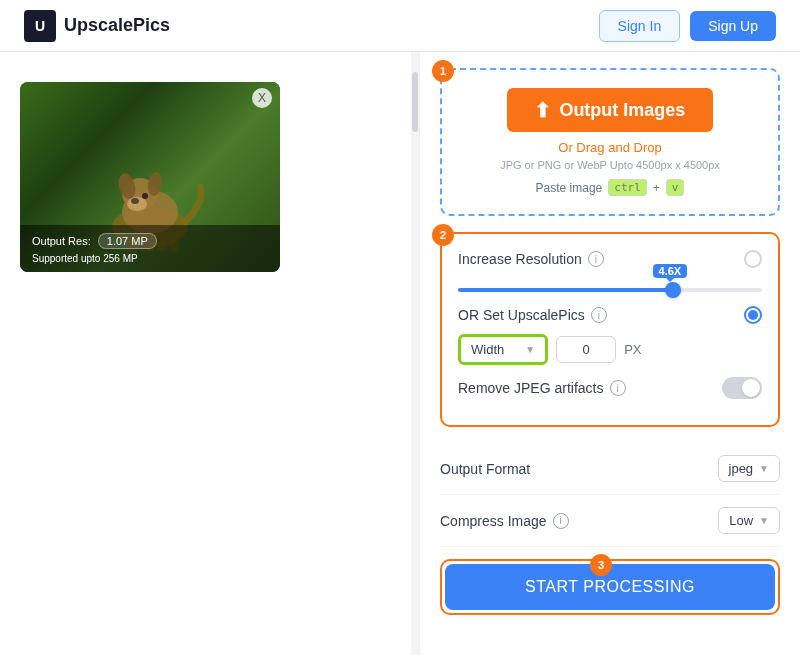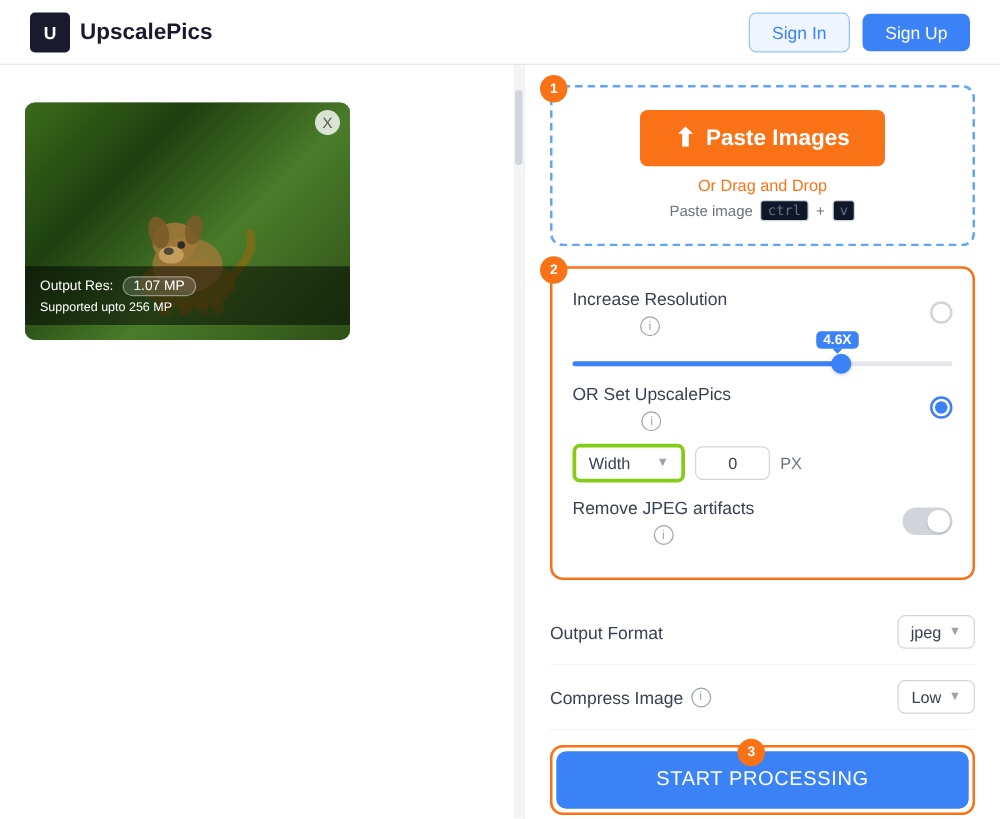--- a/index.html
+++ b/index.html
@@ -47,21 +47,21 @@
       background: linear-gradient(135deg, #3a6b1a 0%, #1e4010 30%, #4a7c2a 60%, #2d5016 100%);
       position: relative;
     }
     .close-btn {
       position: absolute; top: 6px; right: 8px; background: rgba(255,255,255,0.8);
       border: none; border-radius: 50%; width: 20px; height: 20px;
       cursor: pointer; font-size: 12px; display: flex; align-items: center; justify-content: center;
       color: #555;
     }
     .image-info {
-      position: absolute; bottom: 12px; left: 0; right: 0;
+      position: absolute; bottom: 0; left: 0; right: 0;
       padding: 8px 12px; background: rgba(0,0,0,0.5);
     }
     .output-res { color: #fff; font-size: 11px; margin-bottom: 4px; }
     .res-badge {
       display: inline-block; background: rgba(255,255,255,0.15); border: 1px solid rgba(255,255,255,0.4);
       border-radius: 12px; padding: 1px 8px; font-size: 11px; color: #fff; margin-left: 4px;
     }
     .dims-row { display: flex; align-items: center; gap: 6px; color: #fff; font-size: 11px; }
     .dim-badge {
       background: rgba(255,255,255,0.15); border: 1px solid rgba(255,255,255,0.4);
@@ -103,40 +103,40 @@
     }
     .upload-icon { font-size: 20px; }
     .drag-text { font-size: 13px; color: #6b7280; margin-bottom: 4px; }
     .drag-text span { color: #f97316; }
     .format-text { font-size: 11px; color: #9ca3af; margin-bottom: 8px; }
     .paste-row {
       display: flex; align-items: center; justify-content: center; gap: 6px;
       font-size: 12px; color: #6b7280;
     }
     .kbd {
-      background: #0f172a; border: 1px solid #d1d5db; border-radius: 3px;
+      background: #bef264; border: 1px solid #d1d5db; border-radius: 3px;
       padding: 1px 5px; font-size: 11px; font-family: monospace;
     }
 
     
     .settings-panel {
       border: 2px solid #f97316; border-radius: 10px;
       padding: 16px; margin-bottom: 16px; position: relative;
     }
     .settings-step-badge {
       position: absolute; top: -10px; left: -10px;
       width: 22px; height: 22px; background: #f97316; color: #fff;
       border-radius: 50%; display: flex; align-items: center; justify-content: center;
       font-size: 11px; font-weight: 700;
     }
     .setting-row {
       display: flex; align-items: center; justify-content: space-between;
       margin-bottom: 10px;
     }
-    .setting-label { font-size: 14px; color: #374151; display: flex; align-items: center; gap: 6px; flex-direction: column; }
+    .setting-label { font-size: 14px; color: #374151; display: flex; align-items: center; gap: 6px; }
     .info-icon {
       width: 16px; height: 16px; border-radius: 50%; border: 1px solid #9ca3af;
       display: inline-flex; align-items: center; justify-content: center;
       font-size: 10px; color: #9ca3af; cursor: pointer;
     }
     .radio-outer {
       width: 18px; height: 18px; border-radius: 50%; border: 2px solid #d1d5db;
       display: flex; align-items: center; justify-content: center; cursor: pointer;
     }
     .radio-outer.selected { border-color: #3b82f6; }
@@ -287,29 +287,30 @@
       <div class="scroll-thumb"></div>
     </div>
   </div>
 
   <div class="right-panel">
 
     <div class="upload-area">
       <div class="step-badge">1</div>
       <button class="select-images-btn">
         <span class="upload-icon">⬆</span>
-        <span>Paste Images</span>
+        <span>Output Images</span>
       </button>
       <div class="drag-text">
         <span>Or Drag</span>
         <span> </span>
         <span style="color:#f97316">and</span>
         <span> </span>
         <span>Drop</span>
       </div>
+      <div class="format-text">JPG or PNG or WebP Upto 4500px x 4500px</div>
       <div class="paste-row">
         <span>Paste image</span>
         <span class="kbd">ctrl</span>
         <span>+</span>
         <span class="kbd">v</span>
       </div>
     </div>
 
     <div class="settings-panel">
       <div class="settings-step-badge">2</div>

